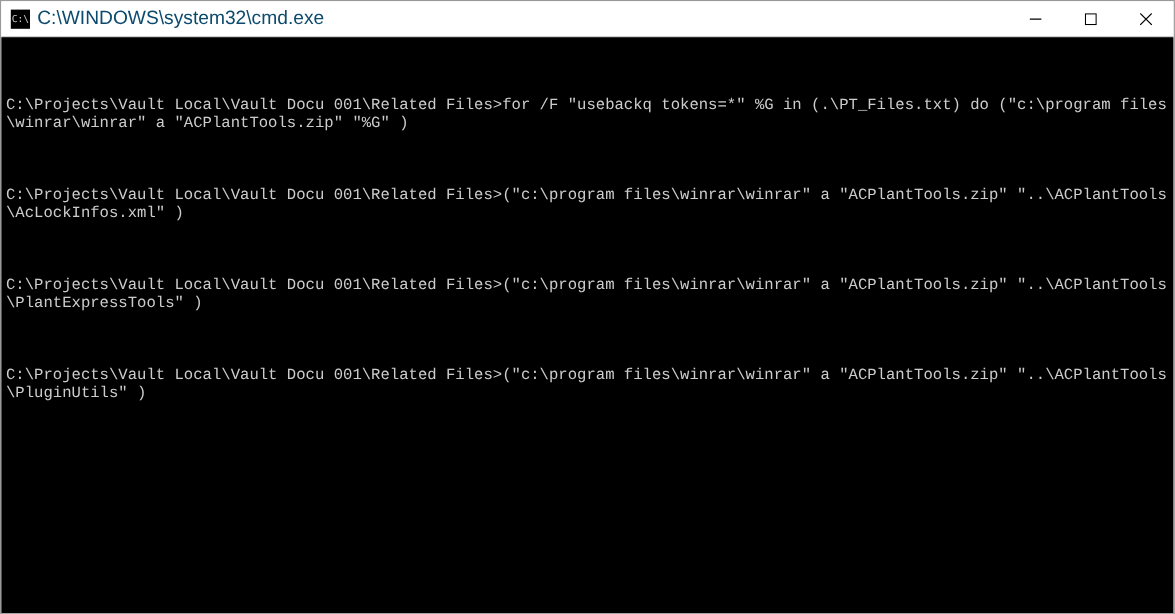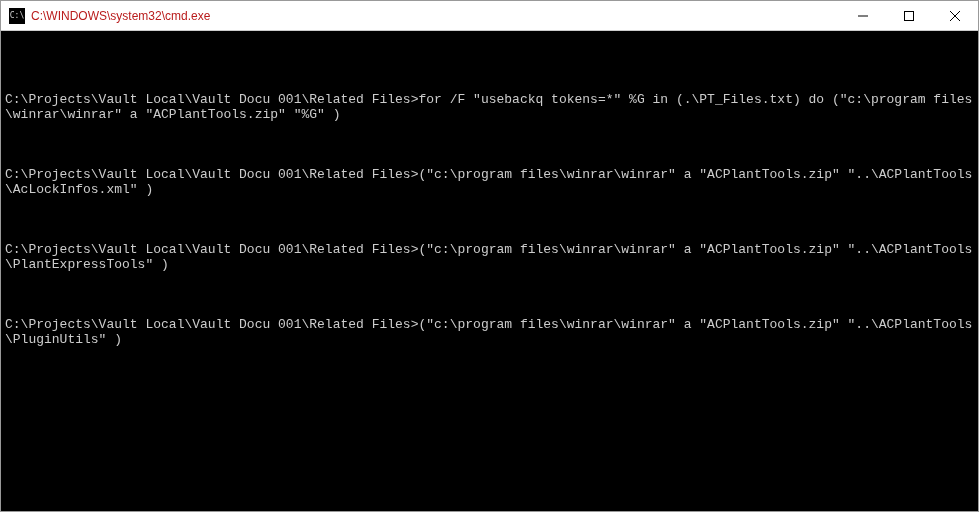--- a/index.html
+++ b/index.html
@@ -33,22 +33,22 @@
       align-items: center;
       justify-content: center;
     }
     .titlebar-icon-inner {
       font-size: 8px;
       color: #ccc;
       font-family: Consolas, monospace;
       line-height: 1;
     }
     .titlebar-text {
-      font-size: 12px;
-      color: #b91c1c;
+      font-size: 16px;
+      color: #0c4a6e;
       flex: 1;
     }
     .titlebar-controls {
       display: flex;
       height: 100%;
     }
     .titlebar-btn {
       width: 46px;
       height: 100%;
       display: flex;
@@ -64,21 +64,21 @@
       height: 10px;
     }
     .console {
       width: 100%;
       height: calc(100% - 30px);
       background: #000000;
       color: #cccccc;
       font-family: Consolas, "Courier New", monospace;
       font-size: 13px;
       line-height: 15px;
-      padding: 16px 4px;
+      padding: 4px 4px;
       white-space: pre-wrap;
       word-break: break-all;
       overflow: hidden;
     }
     .console-block {
       margin-bottom: 15px;
     }
     .console-block:first-child::before {
       content: "\A";
       white-space: pre;

